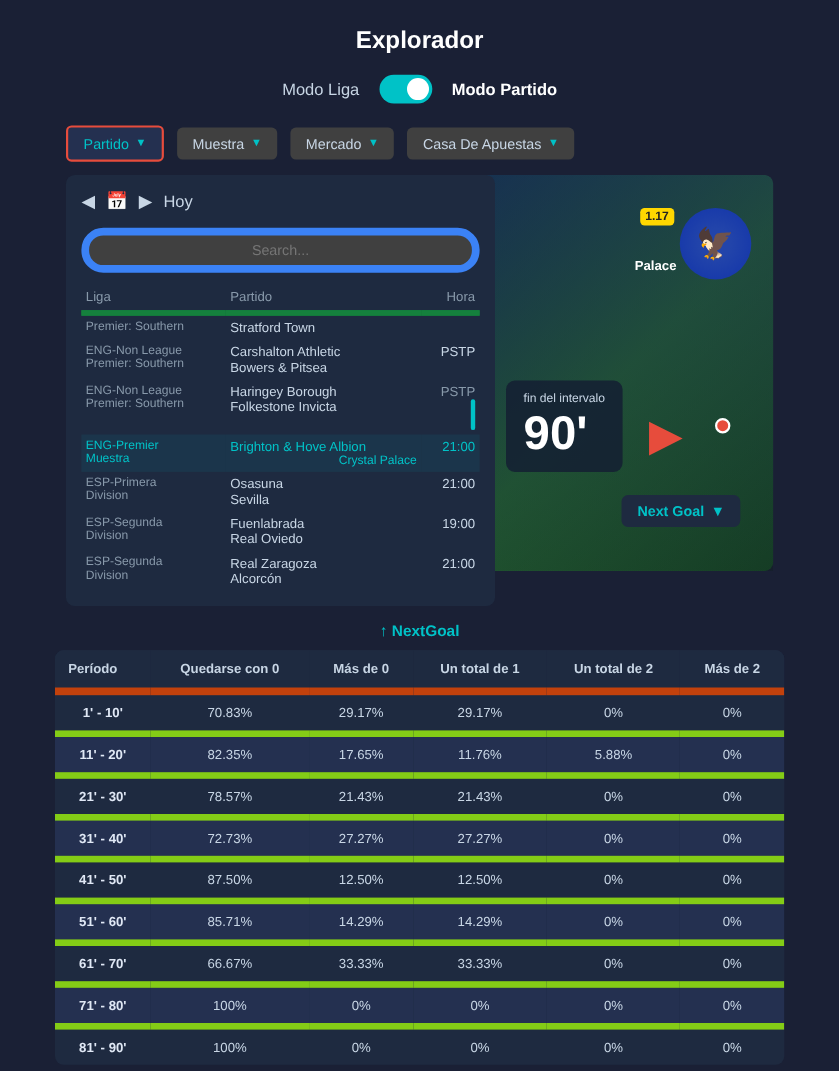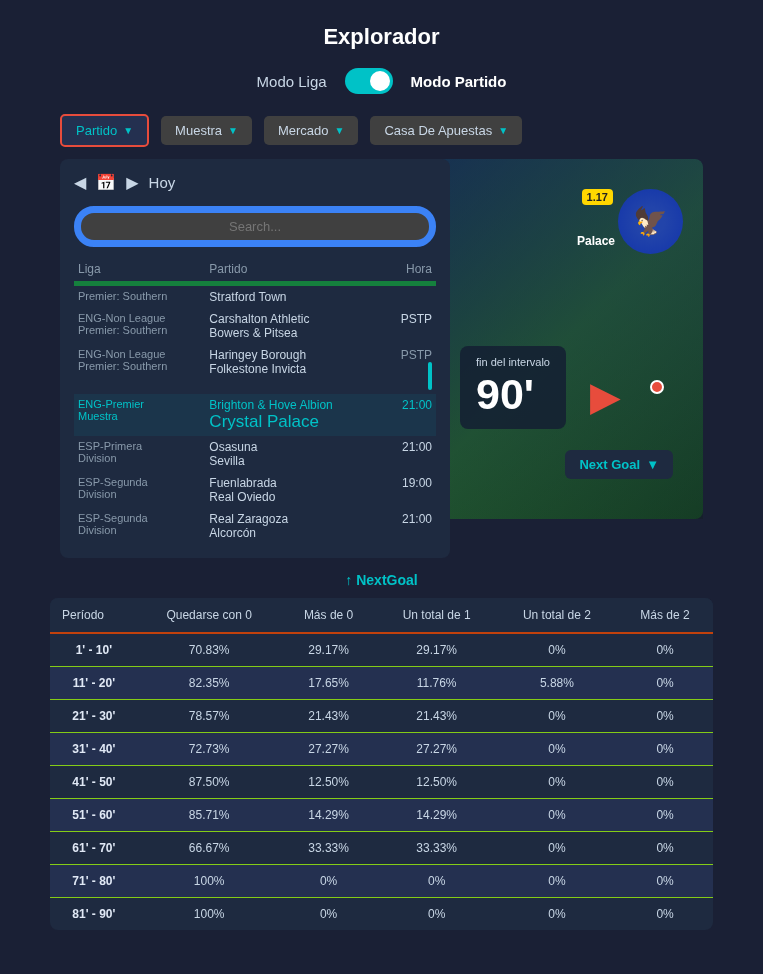--- a/index.html
+++ b/index.html
@@ -335,36 +335,36 @@
       border-collapse: collapse;
       background: #1e2a40;
       border-radius: 8px;
       overflow: hidden;
     }
 
     .stats-table th {
       background: #1e2a40;
       color: #c8d6e5;
       font-size: 12px;
-      font-weight: 400;
+      font-weight: 700;
       padding: 10px 12px;
       text-align: center;
-      border-bottom: 2px solid #c2410c;
+      border-bottom: 7px solid #c2410c;
     }
 
     .stats-table th:first-child {
       text-align: left;
     }
 
     .stats-table td {
       padding: 9px 12px;
       text-align: center;
       font-size: 12px;
       color: #c8d6e5;
-      border-bottom: 1px solid #84cc16;
+      border-bottom: 6px solid #84cc16;
     }
 
     .stats-table td:first-child {
       font-weight: 600;
       color: #e0e8f5;
     }
 
     .stats-table tr:nth-child(even) {
       background: #243050;
     }
@@ -463,21 +463,21 @@
           <span style="display:inline-block;width:4px;height:28px;background:#00c2c7;border-radius:2px;vertical-align:middle;"></span>
         </td>
       </tr>
           <tr class="match-row-selected">
         <td>
               <span class="league-cell highlight" style="display:block;font-size:11px;">ENG-Premier</span>
               <span class="league-cell highlight" style="display:block;font-size:11px;">Muestra</span>
             </td>
         <td>
               <span style="display:block;font-size:12px;color:#00c2c7;">Brighton &amp; Hove Albion</span>
-              <span style="display:block;font-size:17px;color:#00c2c7;">Crystal Palace</span>
+              <span style="display:block;font-size:11px;color:#00c2c7;text-align:right;">Crystal Palace</span>
             </td>
         <td style="color:#00c2c7;">21:00</td>
       </tr>
           <tr>
         <td>
               <span class="league-cell" style="display:block;font-size:11px;">ESP-Primera</span>
               <span class="league-cell" style="display:block;font-size:11px;">Division</span>
             </td>
         <td>
               <span style="display:block;font-size:12px;">Osasuna</span>

